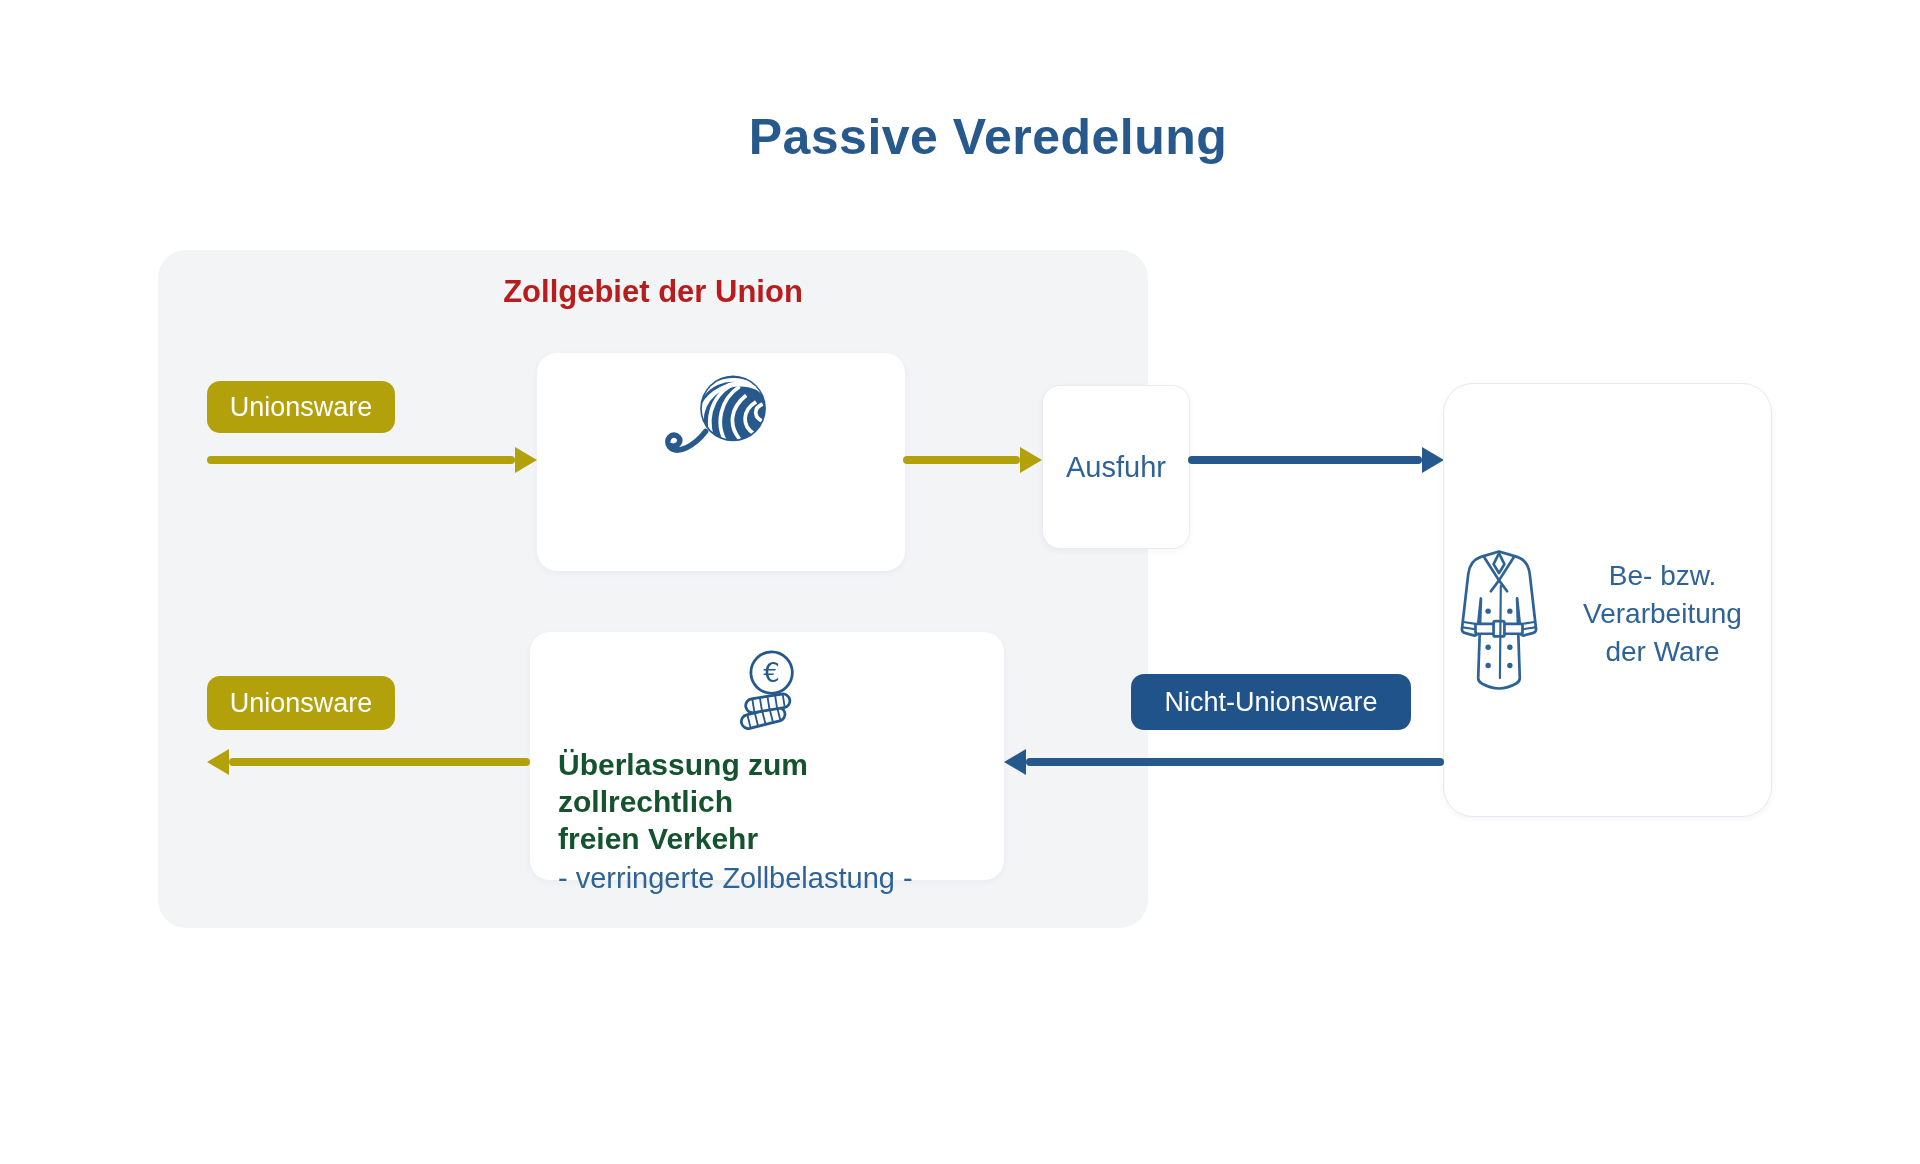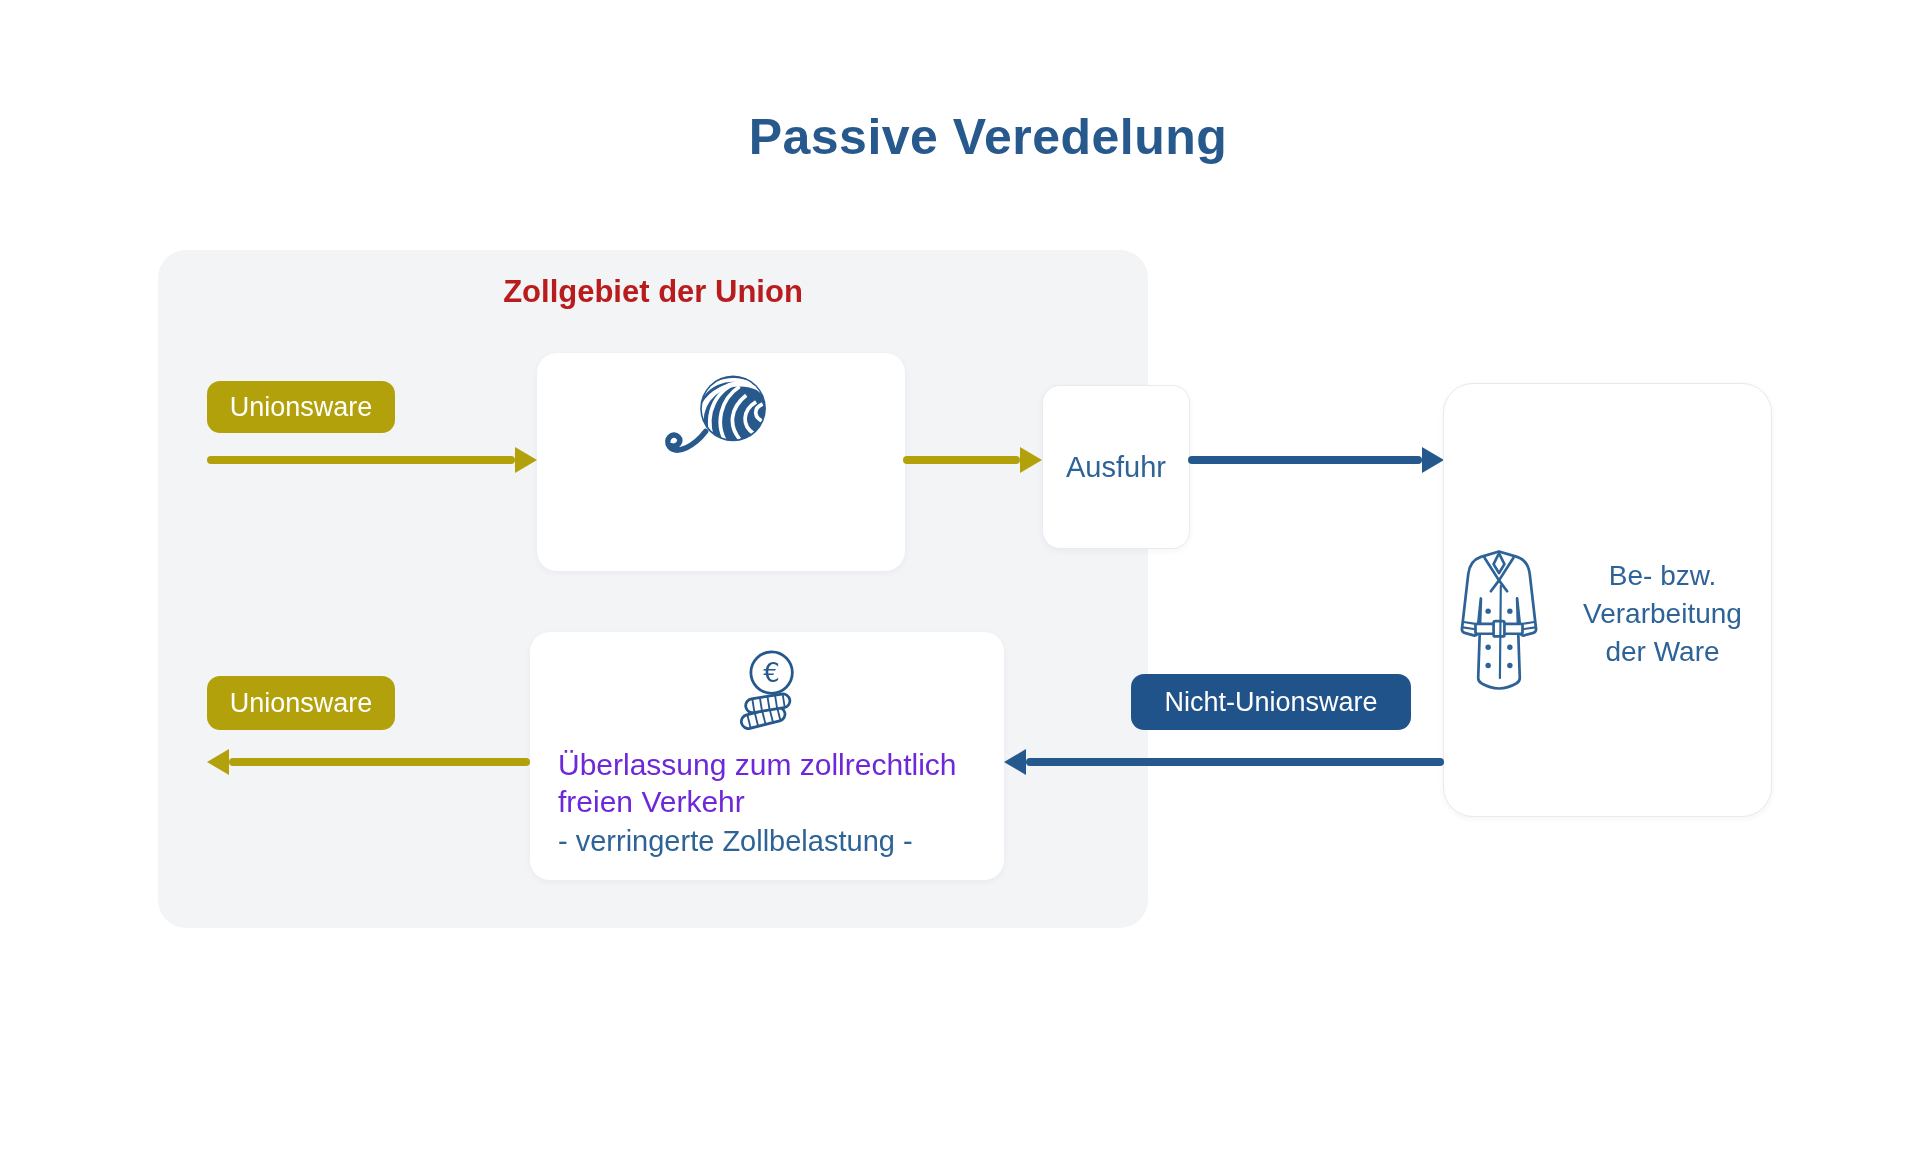--- a/index.html
+++ b/index.html
@@ -34,21 +34,21 @@
   .entry-icon{margin-top:14px;height:96px;display:flex;align-items:center;justify-content:center;}
   .entry-label{margin-top:6px;text-align:center;font-size:27px;line-height:35px;color:#2E6397;}
 
   .export-label{font-size:29px;color:#2E6397;}
 
   .processing-icon{margin-top:44px;height:152px;}
   .processing-label{margin-top:28px;text-align:center;font-size:28px;line-height:38px;color:#2E6397;}
 
   .release-icon{position:absolute;left:0;top:16px;width:100%;height:82px;display:flex;justify-content:center;}
   .release-text{position:absolute;left:28px;top:114px;right:20px;}
-  .release-title{font-size:30px;line-height:37px;font-weight:normal;color:#6d28d9;}
+  .release-title{font-size:30px;line-height:37px;font-weight:bold;color:#14532d;}
   .release-subtitle{margin-top:5px;font-size:29px;color:#2E6397;}
 
   .badge{
     position:absolute;display:flex;align-items:center;justify-content:center;
     color:#ffffff;font-size:27px;border-radius:13px;
   }
   .badge-gold{background:#B3A10C;}
   .badge-blue{background:#21538B;}
   .badge-union-top{left:207px;top:381px;width:188px;height:52px;}
   .badge-union-bottom{left:207px;top:676px;width:188px;height:54px;}

